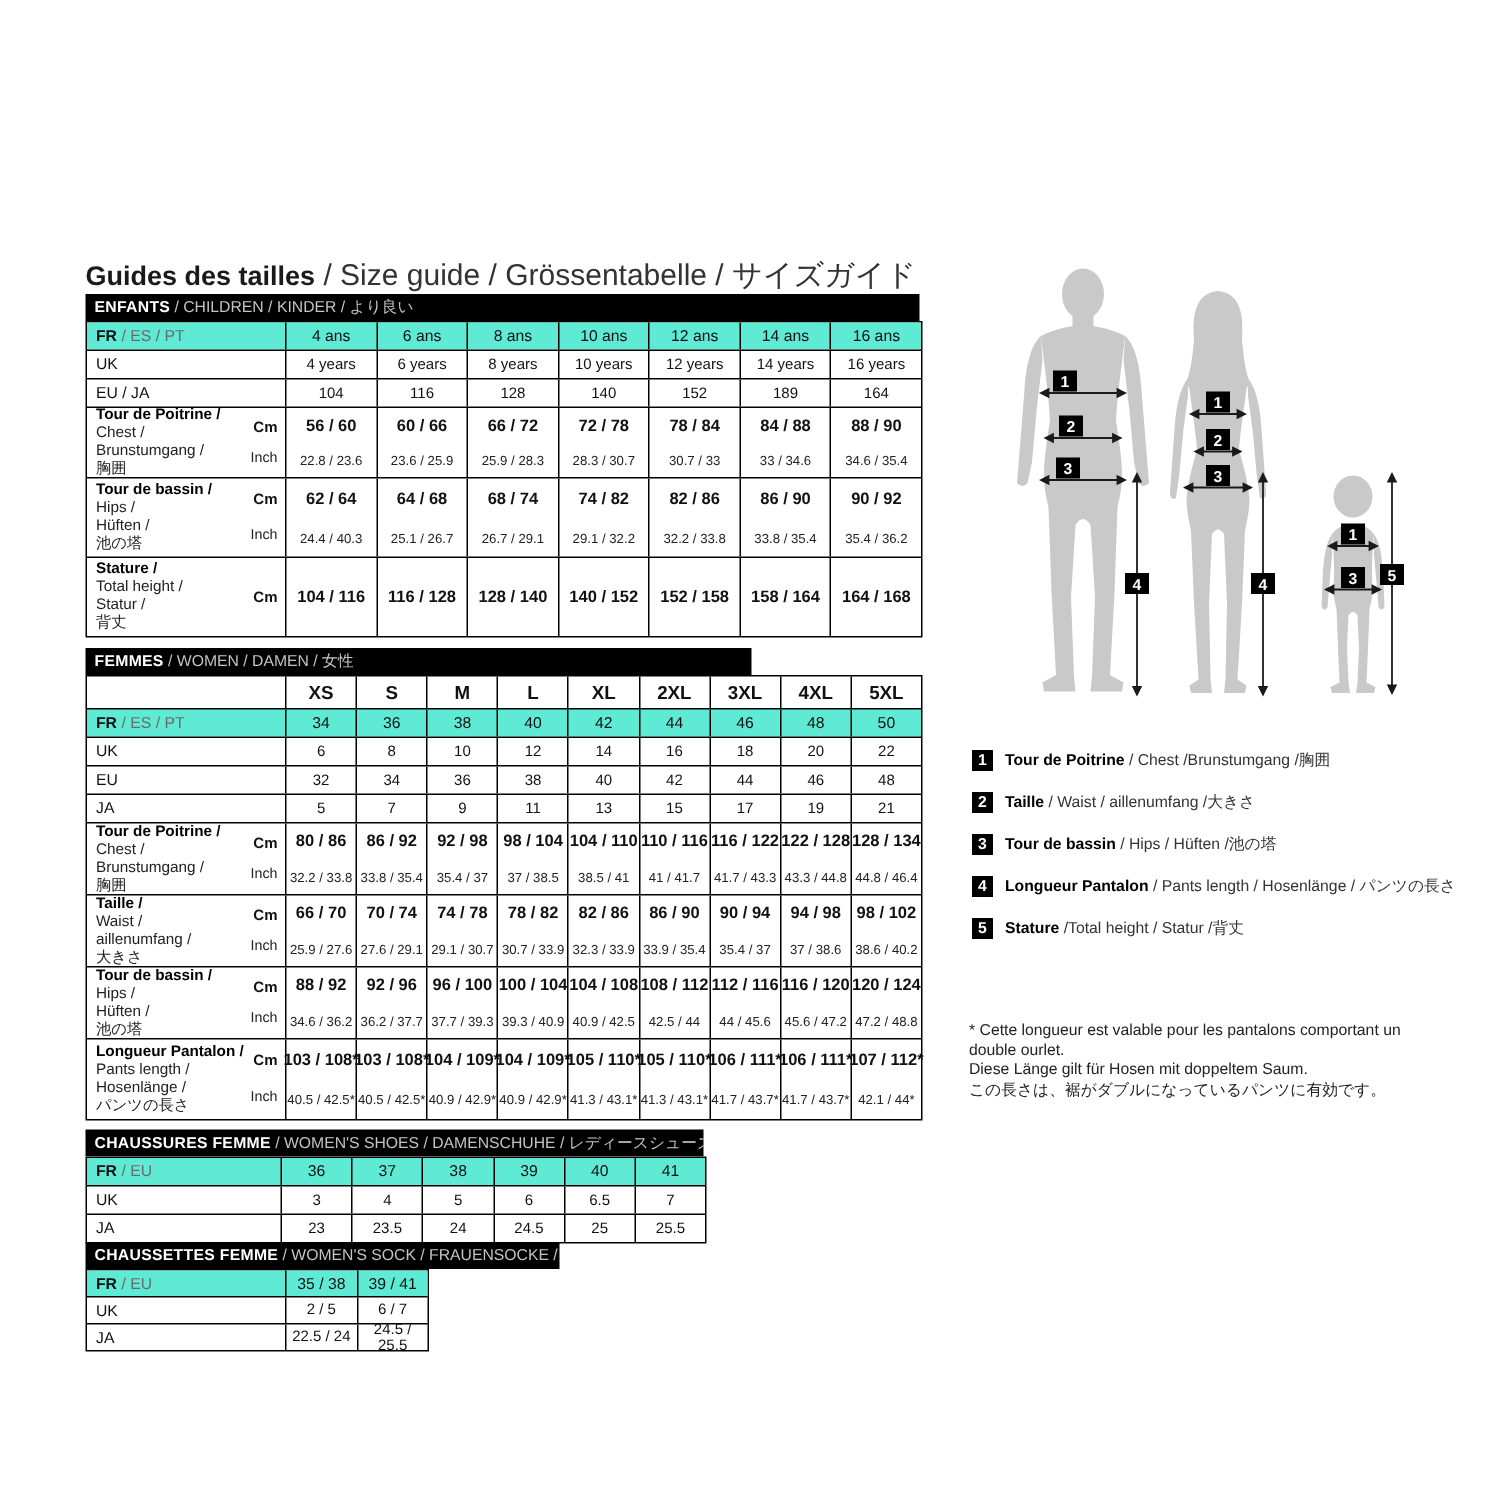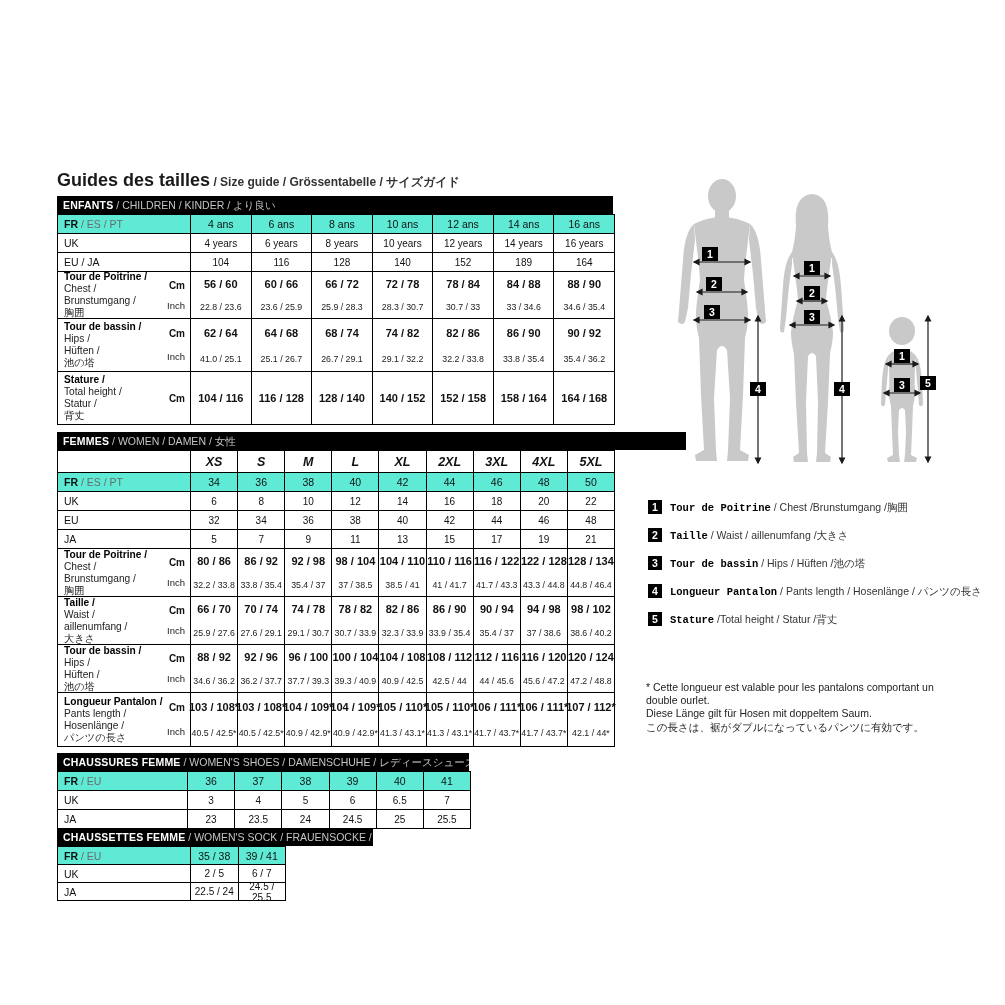--- a/index.html
+++ b/index.html
@@ -1,21 +1,21 @@
 <!DOCTYPE html>
 <html><head>
 <meta charset="utf-8">
 <style>
   html,body{margin:0;padding:0;background:#fff;}
   #page{position:relative;width:1005px;height:1005px;background:#fff;overflow:hidden;
         font-family:"Liberation Sans","DejaVu Sans",sans-serif;color:#111;}
   
   .title{position:absolute;left:57px;top:170px;white-space:nowrap;}
   .title .t-bold{font-size:18px;font-weight:bold;color:#1a1a1a;}
-  .title .t-rest{font-size:12px;color:#333;font-weight:bold;}
+  .title .t-rest{font-size:20px;color:#333;}
   
   .tbar{position:absolute;height:18px;background:#000;color:#fff;font-size:10.5px;
         line-height:18px;padding:0 6px;box-sizing:border-box;white-space:nowrap;overflow:hidden;}
   .tbar b{color:#fff;letter-spacing:.2px;}
   .tbar span{color:#c4c4c4;}
   
   .tb{position:absolute;border:1.8px solid #000;background:#fff;box-sizing:content-box;}
   .trow{display:flex;border-top:1.4px solid #000;align-items:stretch;}
   .trow:first-child{border-top:none;}
   .lbl{border-right:1.8px solid #000;box-sizing:border-box;padding:2px 3px 2px 6px;
@@ -36,21 +36,21 @@
   .units .u1{font-size:9.5px;color:#222;}
   .mcell{justify-content:space-around;}
   .mcell .v0{font-weight:bold;font-size:11px;white-space:nowrap;text-align:right;}
   .mcell .v1{font-size:8.8px;color:#222;white-space:nowrap;text-align:center;}
   
   .legend{position:absolute;left:648px;top:500px;}
   .leg-item{position:relative;height:28px;display:flex;align-items:flex-start;}
   .leg-num{width:14px;height:14px;background:#000;color:#fff;font-size:10.5px;font-weight:bold;
            display:flex;align-items:center;justify-content:center;flex:0 0 auto;}
   .leg-text{margin-left:8px;font-size:10.5px;line-height:14px;white-space:nowrap;color:#333;}
-  .leg-text b{color:#000;font-family:Liberation Mono, monospace;}
+  .leg-text b{color:#000;}
   
   .footnote{position:absolute;left:646px;top:681px;width:340px;font-size:10.5px;line-height:13.2px;color:#222;}
   
   #figsvg{position:absolute;left:650px;top:170px;}
 </style>
 </head>
 <body>
 
 <div id="page">
 
@@ -144,21 +144,21 @@
               <div>Hüften /</div>
               <div>池の塔</div>
             </div>
             <div class="units">
               <div class="u0">Cm</div>
               <div class="u1">Inch</div>
             </div>
           </div>
           <div class="cell mcell">
             <div class="v0">62 / 64</div>
-            <div class="v1">41.0 / 25.1</div>
+            <div class="v1">24.4 / 40.3</div>
           </div>
           <div class="cell mcell">
             <div class="v0">64 / 68</div>
             <div class="v1">25.1 / 26.7</div>
           </div>
           <div class="cell mcell">
             <div class="v0">68 / 74</div>
             <div class="v1">26.7 / 29.1</div>
           </div>
           <div class="cell mcell">
@@ -206,23 +206,23 @@
             <div class="v0">152 / 158</div>
           </div>
           <div class="cell mcell">
             <div class="v0">158 / 164</div>
           </div>
           <div class="cell mcell">
             <div class="v0">164 / 168</div>
           </div>
         </div>
       </div>
-      <div class="tbar" style="left: 57px; top: 432px; width: 629px;"><b>FEMMES</b><span> / WOMEN  / DAMEN / 女性</span></div>
+      <div class="tbar" style="left: 57px; top: 432px; width: 444px;"><b>FEMMES</b><span> / WOMEN  / DAMEN / 女性</span></div>
       <div class="tb" style="left: 57px; top: 450px; width: 556px;">
-        <div class="trow sizes" style="height: 21px; font-style: italic;">
+        <div class="trow sizes" style="height: 21px;">
           <div class="lbl" style="width: 133px;"></div>
           <div class="cell">XS</div>
           <div class="cell">S</div>
           <div class="cell">M</div>
           <div class="cell">L</div>
           <div class="cell">XL</div>
           <div class="cell">2XL</div>
           <div class="cell">3XL</div>
           <div class="cell">4XL</div>
           <div class="cell">5XL</div>

